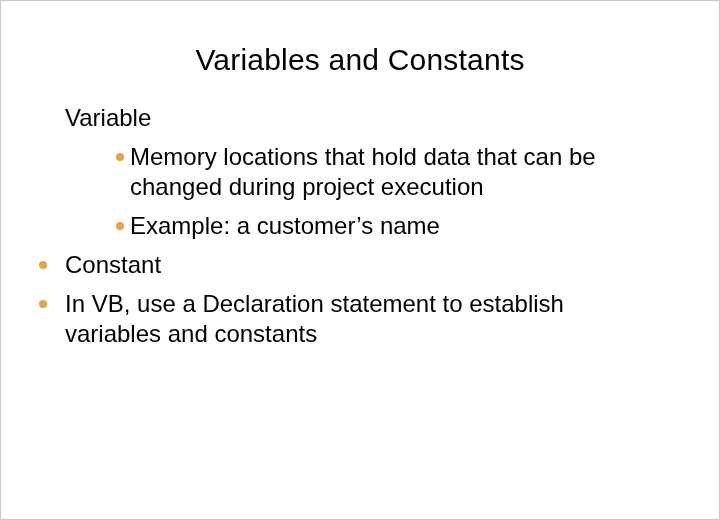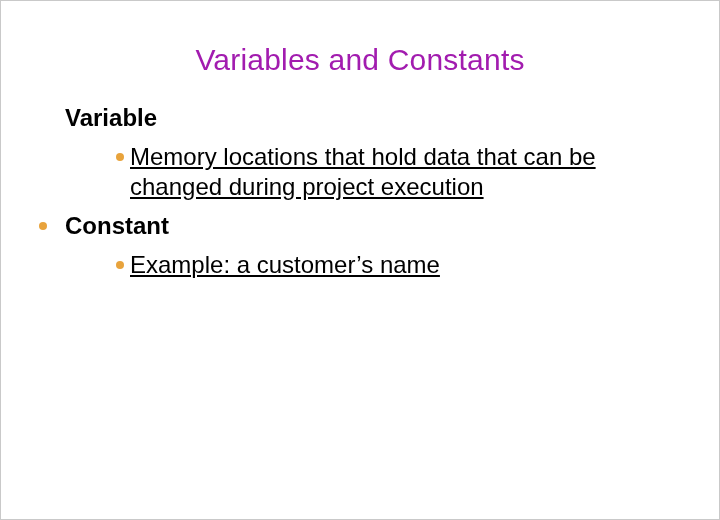--- a/index.html
+++ b/index.html
@@ -19,72 +19,75 @@
       height: 520px;
       border: 1px solid #c9c9c9;
       background: #ffffff;
       overflow: hidden;
     }
     .title {
       margin-top: 42px;
       text-align: center;
       font-size: 30px;
       font-weight: 400;
-      color: #a21caf;
+      color: #000000;
       letter-spacing: 0.2px;
     }
     .content {
       margin-top: 26px;
       padding-left: 38px;
       padding-right: 58px;
       font-size: 24px;
       line-height: 30px;
     }
     .item {
       display: flex;
       align-items: flex-start;
       margin-bottom: 9px;
     }
     .item.l2 {
       margin-left: 77px;
-      text-decoration: underline;
     }
     .bullet {
       flex: 0 0 8px;
       width: 8px;
       height: 8px;
       border-radius: 50%;
       margin-top: 11px;
     }
     .item.l1 .bullet { margin-right: 18px; }
     .item.l2 .bullet { margin-right: 6px; }
     .bullet.hidden { visibility: hidden; }
     .txt {
       flex: 1;
     }
     .txt .bold {
-      font-weight: bold;
+      font-weight: normal;
     }
   </style>
 </head>
 <body>
 
 <div class="slide">
   <div class="title">Variables and Constants</div>
   <div class="content">
       <div class="item l1">
         <span class="bullet hidden" style="background: rgb(232, 163, 60);"></span>
         <span class="txt"><span class="bold">Variable</span></span>
       </div>
       <div class="item l2">
         <span class="bullet" style="background: rgb(232, 163, 60);"></span>
         <span class="txt"><span>Memory locations that hold data that can be changed during project execution</span></span>
       </div>
+      <div class="item l2">
+        <span class="bullet" style="background: rgb(232, 163, 60);"></span>
+        <span class="txt"><span>Example: a customer’s name</span></span>
+      </div>
       <div class="item l1">
         <span class="bullet" style="background: rgb(232, 163, 60);"></span>
         <span class="txt"><span class="bold">Constant</span></span>
       </div>
-      <div class="item l2">
+      <div class="item l1">
         <span class="bullet" style="background: rgb(232, 163, 60);"></span>
-        <span class="txt"><span>Example: a customer’s name</span></span>
+        <span class="txt"><span>In VB, use a </span><span class="bold">Declaration</span><span> statement to establish variables and constants</span></span>
       </div>
     </div>
 </div>
 
 </body></html>

